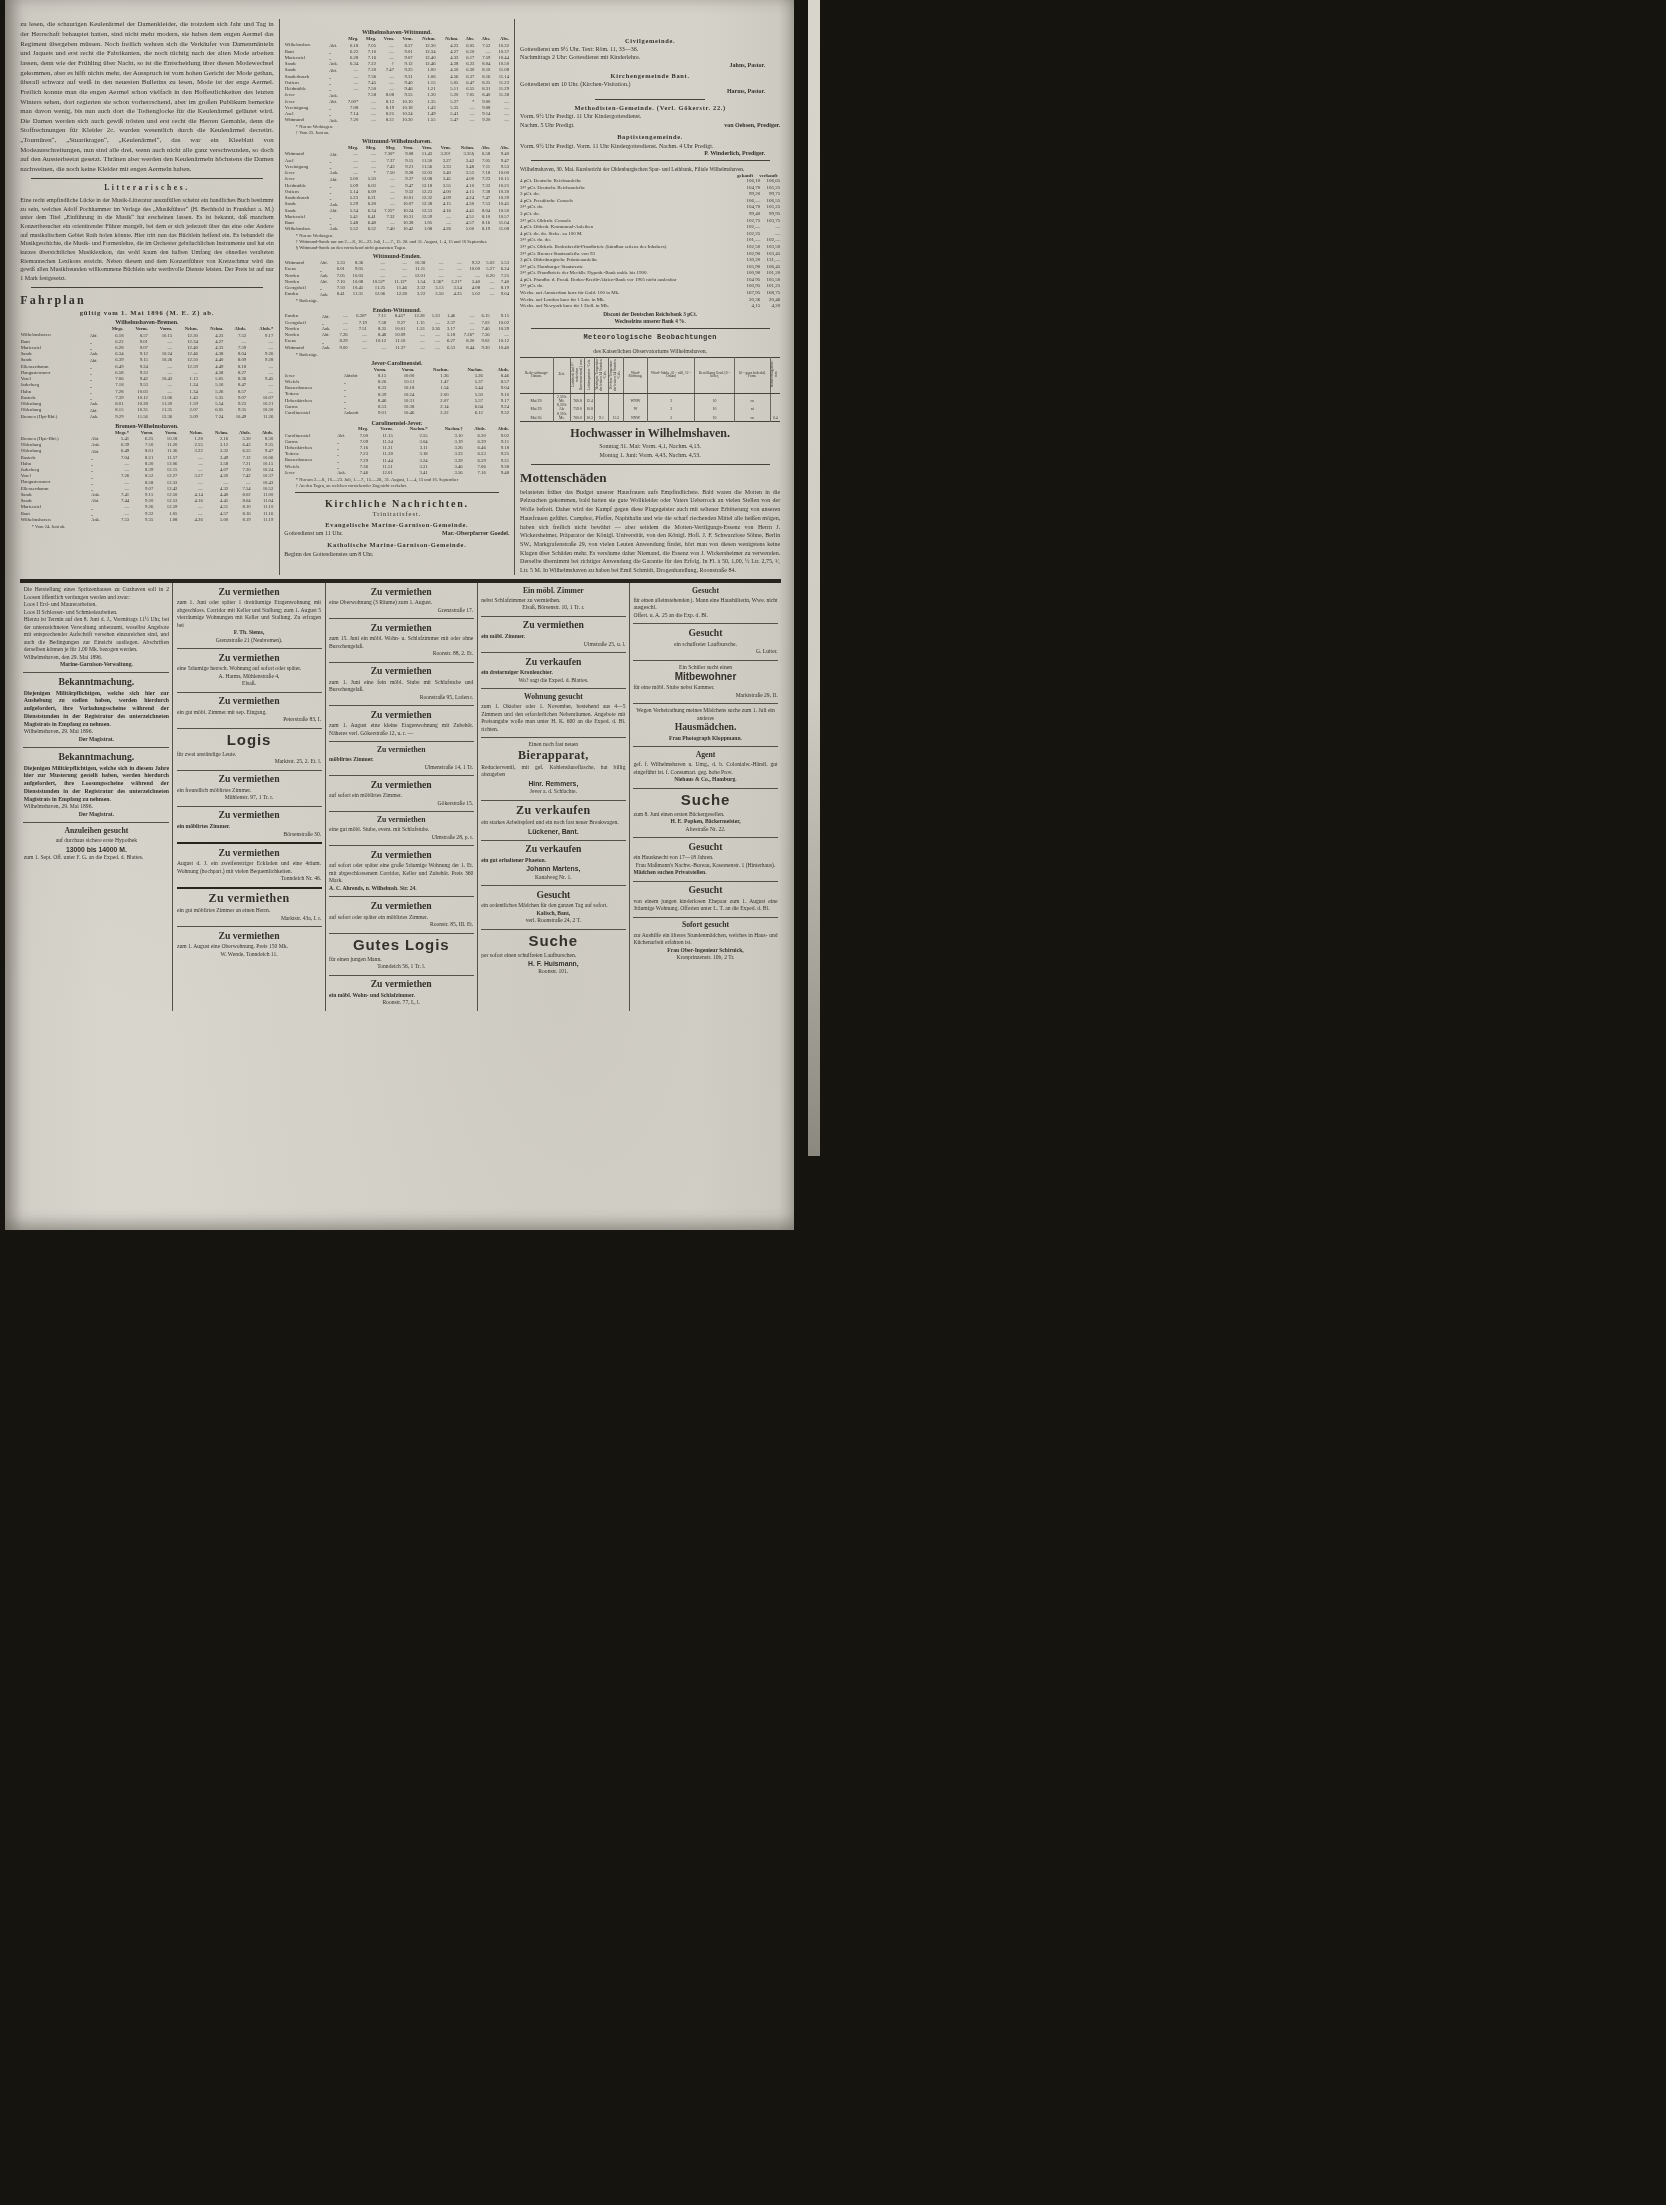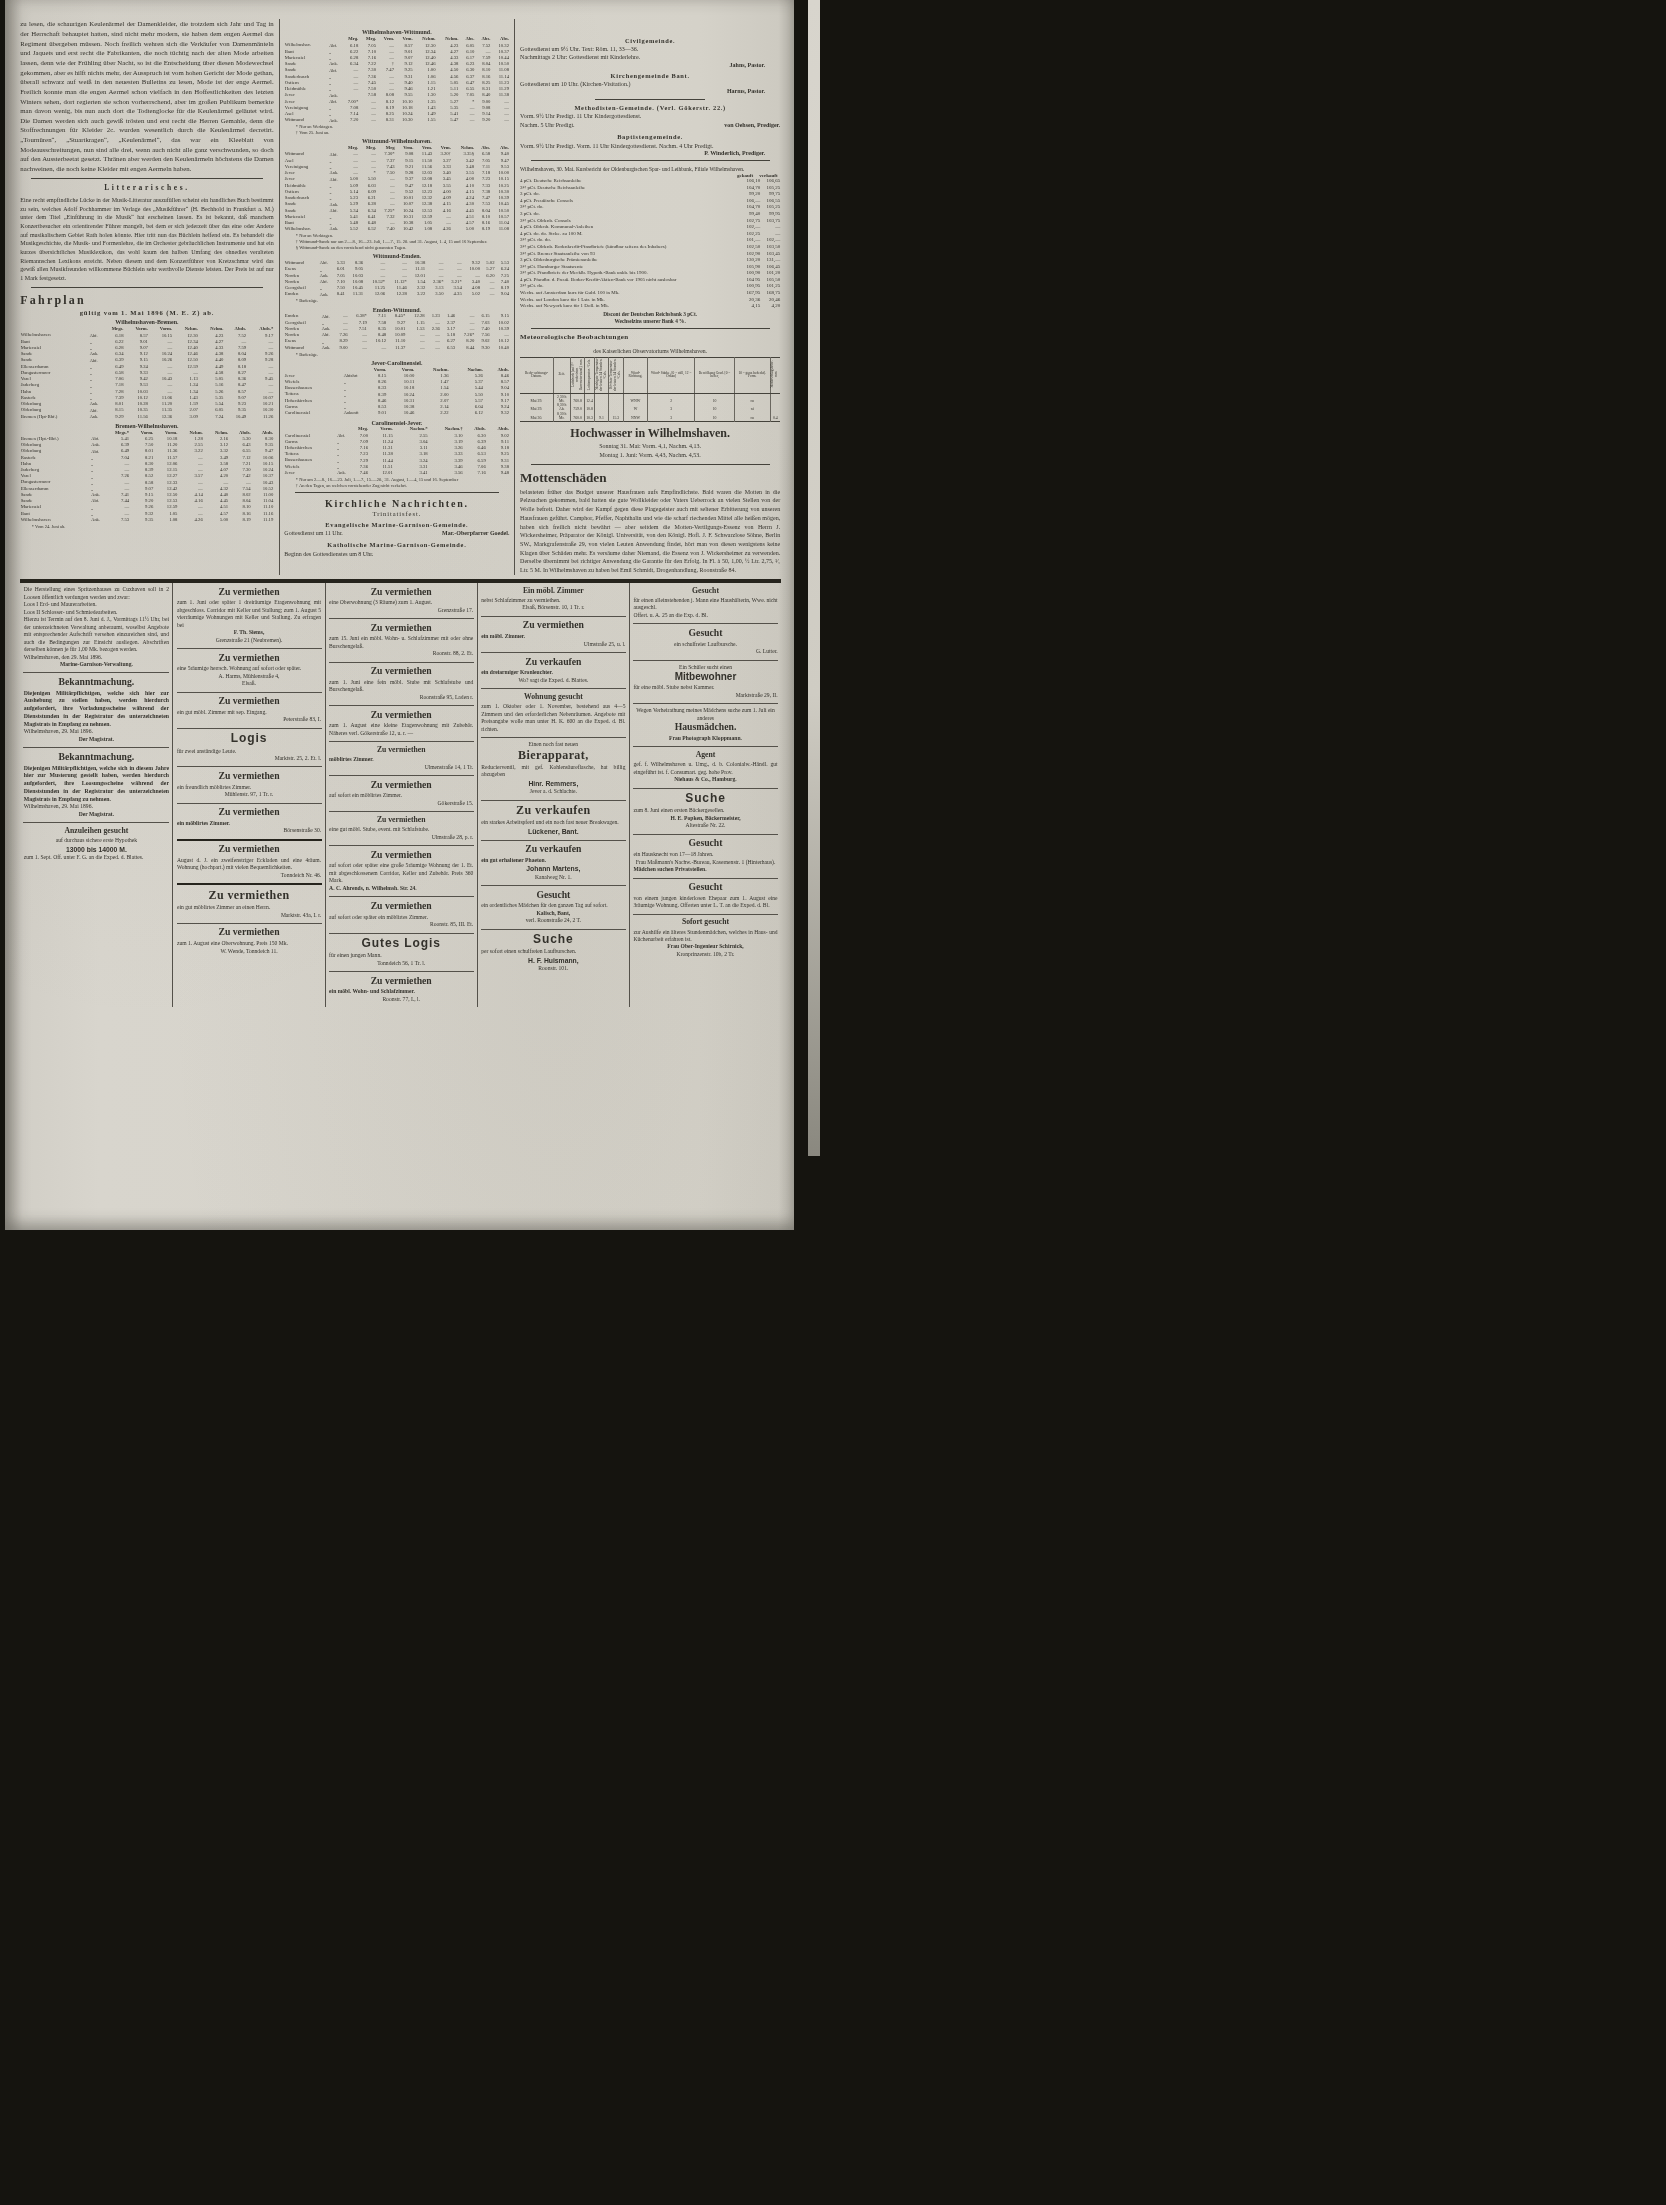--- a/index.html
+++ b/index.html
@@ -40,42 +40,42 @@
   .ch-line{font-size:6px;line-height:1.4;}
   .ch-split{display:flex;justify-content:space-between;font-size:6px;line-height:1.4;}
   .sig{font-size:6px;text-align:right;padding-right:15px;font-weight:bold;}
   .kurs-intro{font-size:5.4px;line-height:1.35;text-align:justify;}
   .kurs-cols{display:flex;justify-content:flex-end;gap:6.2px;font-size:5px;font-weight:bold;padding-right:2.6px;}
   table.kurs{width:100%;border-collapse:collapse;font-size:5px;line-height:1.32;}
   table.kurs td{padding:0;}
   table.kurs td.kn{text-align:left;}
   table.kurs td.kv{text-align:right;white-space:nowrap;width:20px;}
   .kurs-foot{font-size:5.3px;font-weight:bold;text-align:center;margin-top:0.9px;}
-  .met-title{font-size:7px;font-weight:bold;letter-spacing:0.4px;margin-top:4.4px;}
+  .met-title{font-size:7px;font-weight:bold;text-align:center;letter-spacing:0.4px;margin-top:4.4px;font-family:Liberation Mono, monospace;}
   .met-sub{font-size:5.7px;text-align:center;margin-bottom:2.2px;}
   table.met{width:100%;border-collapse:collapse;font-size:3.8px;border-top:1.1px solid #44423b;border-bottom:1.1px solid #44423b;}
   table.met td{border-left:0.4px solid #6a675f;padding:0.4px 0.9px;text-align:center;vertical-align:bottom;}
   table.met td:first-child{border-left:none;}
   table.met tr.hdr td{font-size:3.5px;line-height:1.12;vertical-align:middle;border-bottom:0.9px solid #44423b;}
   .vert{writing-mode:vertical-rl;transform:rotate(180deg);max-height:33px;margin:0 auto;}
   .hw-title{font-size:12px;font-weight:bold;text-align:center;margin:4px 0 1.3px;}
   .hw-line{font-size:6px;text-align:center;line-height:1.45;}
   .mot-title{font-size:13.2px;font-weight:bold;text-align:left;margin:5.3px 0 1.8px;}
   .thick-bar{height:4px;background:#26241d;margin:4.4px 0 0 0;}
   .ads{display:flex;width:100%;}
   .ad-col{box-sizing:border-box;width:20%;padding:0 3.1px;overflow:hidden;}
   .ad-col + .ad-col{border-left:0.7px solid #54514a;}
   .ad{border-top:0.5px solid #54514a;padding:3.1px 0.4px 4px;}
   .ad:first-child{border-top:none;}
   .ad.sepT{border-top:2.2px solid #26241d;}
   .ad-pre{font-size:5.6px;text-align:center;line-height:1.3;}
   .ad-head{font-size:9.7px;font-weight:bold;text-align:center;line-height:1.12;margin:0.4px 0 1.8px;}
   .ad-head.md{font-size:7.7px;}
   .ad-head.xl{font-size:12px;letter-spacing:0.4px;}
-  .ad-head.latin{font-family:"Liberation Sans","DejaVu Sans",sans-serif;letter-spacing:0.9px;font-size:12px;}
+  .ad-head.latin{font-family:"Liberation Sans","DejaVu Sans",sans-serif;letter-spacing:0.9px;font-size:15px;}
   .ad-head.big13{font-size:10px;font-family:"Liberation Sans","DejaVu Sans",sans-serif;}
   .ad-line{font-size:5.6px;line-height:1.34;text-align:justify;}
   .ad-line.r{text-align:right;}
   .ad-line.c{text-align:center;}
   .ad-line.b{font-weight:bold;}
   .ad-line.bc{font-weight:bold;text-align:center;}
   .ad-line.big2{font-weight:bold;text-align:center;font-size:6.8px;font-family:"Liberation Sans","DejaVu Sans",sans-serif;}
   .ad-line.bj{font-weight:bold;font-size:5.8px;}
 </style>
 </head>

